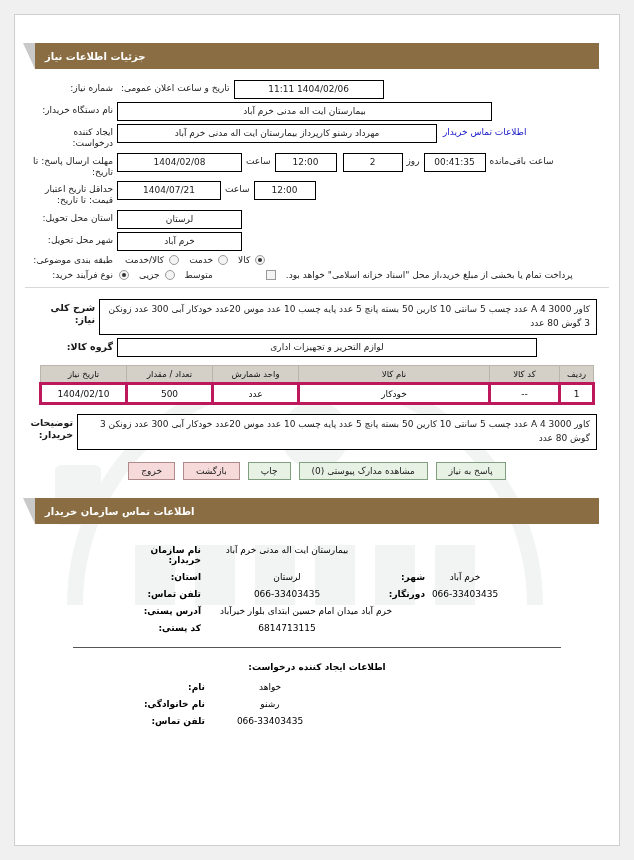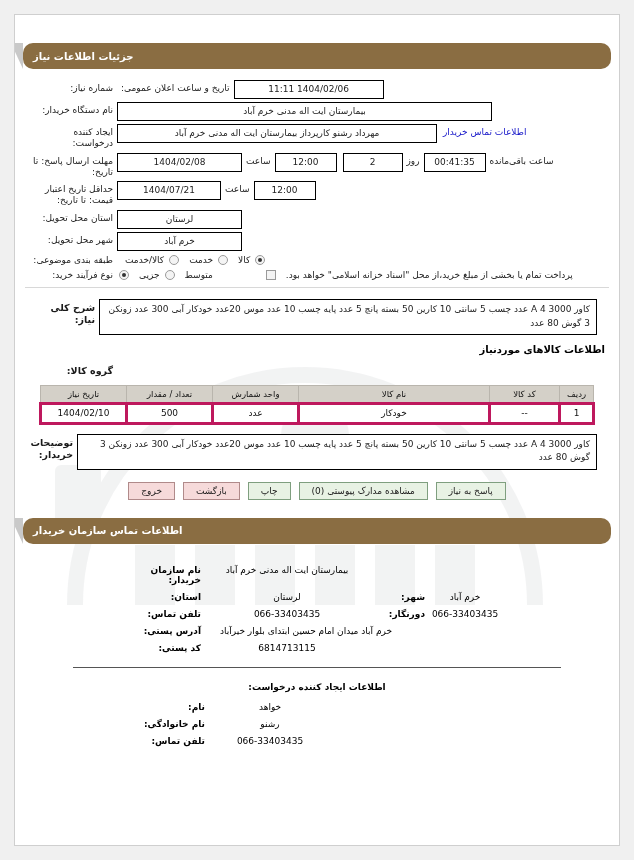--- a/index.html
+++ b/index.html
@@ -31,31 +31,30 @@
     width: 606px; height: 300px;
     pointer-events: none;
     opacity: .12;
     z-index: 0;
   }
   .content { position: relative; z-index: 2; }
 
   
   .bar {
     position: relative;
-    margin: 0 8px;
+    margin: 0 20px;
     height: 26px;
     background: #8a6d42;
     color: #ffffff;
     font-size: 10px;
     font-weight: bold;
     display: flex;
     align-items: center;
     justify-content: flex-start;
     padding: 0 10px;
-    border-radius: 10px;
   }
   .bar .corner {
     position: absolute;
     left: -12px; top: 0;
     width: 0; height: 0;
     border-top: 26px solid #c9c9c9;
     border-left: 12px solid transparent;
   }
 
   
@@ -319,25 +318,25 @@
       <div style="border-top:1px solid #d8d8d8;margin:6px 10px 0 10px;"></div>
 
       <div style="padding:8px 10px 0 10px;">
         <div class="row">
           <div style="flex:1"></div>
           <div class="desc-box" style="width:498px;height:36px;">کاور A 4 3000 عدد چسب 5 سانتی 10  کارین 50  بسته پانچ 5 عدد پایه چسب 10 عدد موس 20عدد خودکار آبی 300 عدد زونکن 3 گوش 80 عدد</div>
           <div class="lbl" style="width:74px;font-weight:bold;font-size:9.5px;">شرح کلی نیاز:</div>
         </div>
       </div>
 
-      <div class="subtitle">اطلاعات کالاهای موردنیاز</div>
 
       <div style="padding:0 10px;">
         <div class="row">
           <div style="flex:1"></div>
+          <div class="fld" style="width:420px;">لوازم التحریر و تجهیزات اداری</div>
           <div class="lbl" style="font-weight:bold;font-size:9.5px;">گروه کالا:</div>
         </div>
       </div>
 
       <div style="display:flex;justify-content:center;margin-top:6px;">
         <table class="goods">
           <thead>
             <tr>
               <th style="width:34px;">ردیف</th>
               <th style="width:70px;">کد کالا</th>

